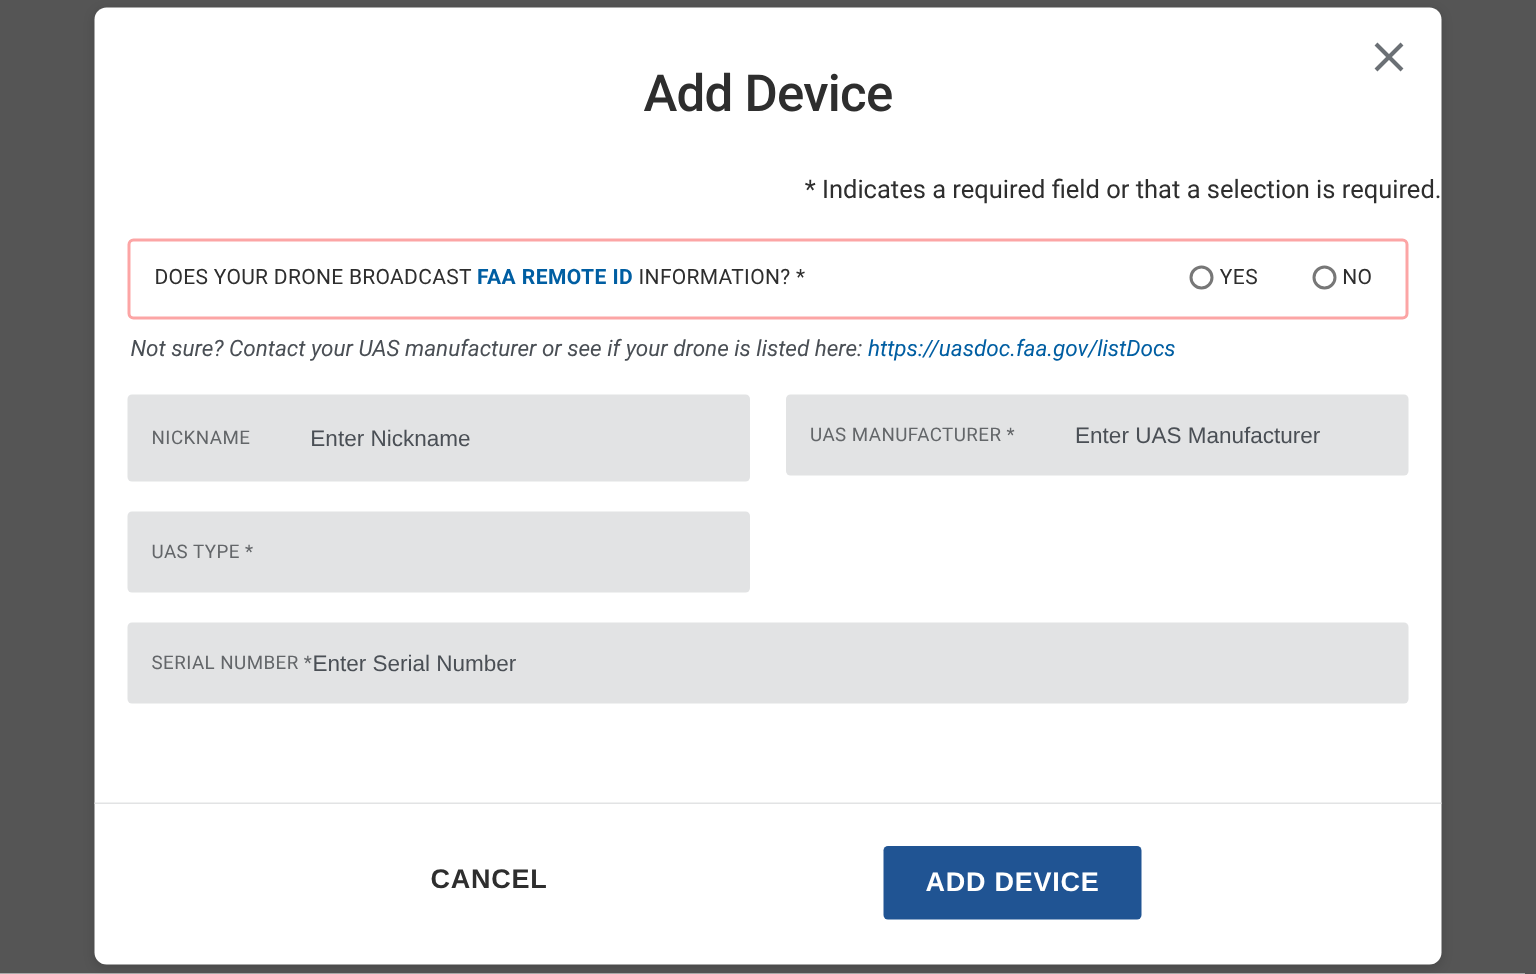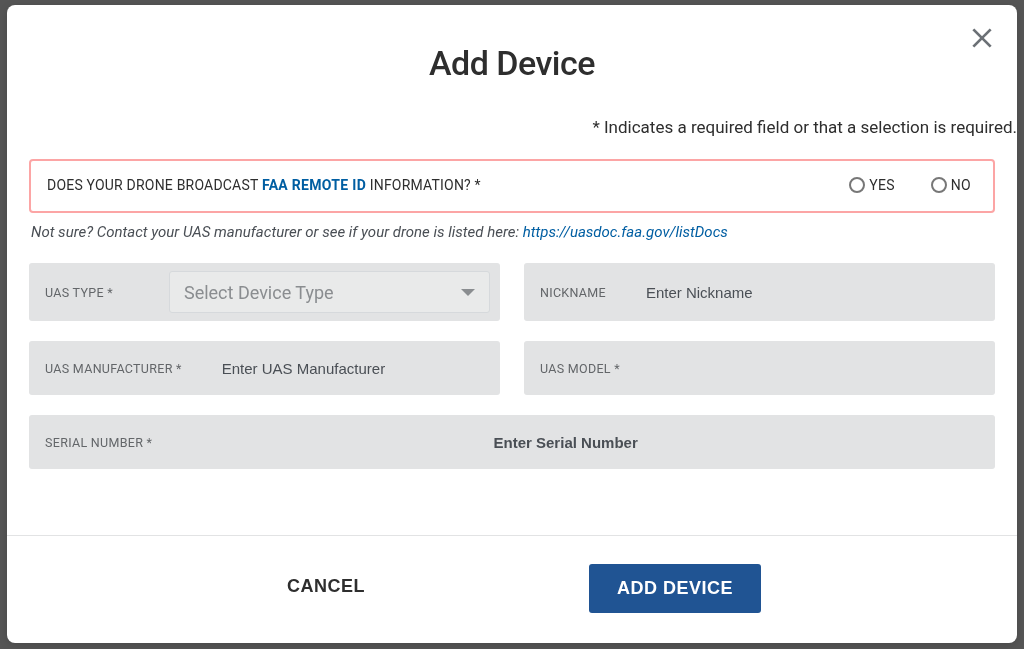--- a/index.html
+++ b/index.html
@@ -7,21 +7,21 @@
       font-family: -apple-system, BlinkMacSystemFont, "Segoe UI", Roboto, Helvetica, Arial, sans-serif;
       background: #555;
       width: 1024px;
       height: 649px;
       overflow: hidden;
       position: relative;
     }
     .modal {
       background: #fff;
       border-radius: 8px;
-      width: 1010px;
+      width: 898px;
       margin: 5px auto 0;
       height: 638px;
       position: relative;
       display: flex;
       flex-direction: column;
       box-shadow: 0 2px 8px rgba(0,0,0,0.15);
     }
     .close-btn {
       position: absolute;
       top: 20px;
@@ -236,50 +236,43 @@
         </label>
       </div>
     </div>
 
     <div class="helper-text">
       <span>Not sure? Contact your UAS manufacturer or see if your drone is listed here: </span><a href="#">https://uasdoc.faa.gov/listDocs</a>
     </div>
 
     <div class="form-grid">
 
-      <div class="form-cell uas-type-cell tall">
-        <span class="cell-label">UAS TYPE *</span>
-        <div class="select-box">
-          <span class="select-placeholder">Select Device Type</span>
-          <span class="select-caret"></span>
-        </div>
-      </div>
 
       <div class="form-cell tall">
         <span class="cell-label">NICKNAME</span>
         <div class="cell-input-wrap">
           <input class="cell-input" type="text" placeholder="Enter Nickname" style="">
         </div>
       </div>
 
       <div class="form-cell">
         <span class="cell-label">UAS MANUFACTURER *</span>
         <div class="cell-input-wrap">
           <input class="cell-input" type="text" placeholder="Enter UAS Manufacturer" style="">
         </div>
       </div>
 
       <div class="form-cell">
-        <span class="cell-label">UAS MODEL *</span>
+        <span class="cell-label">UAS TYPE *</span>
       </div>
 
       <div class="form-cell full">
         <span class="cell-label">SERIAL NUMBER *</span>
         <div class="cell-input-wrap">
-          <input class="cell-input" type="text" style="text-align: center; font-weight: bold;" placeholder="Enter Serial Number">
+          <input class="cell-input" type="text" style="text-align: left;" placeholder="Enter Serial Number">
         </div>
       </div>
 
     </div>
   </div>
 
   <div class="modal-footer">
     <button class="btn btn-cancel">CANCEL</button>
     <button class="btn btn-primary">ADD DEVICE</button>
   </div>

